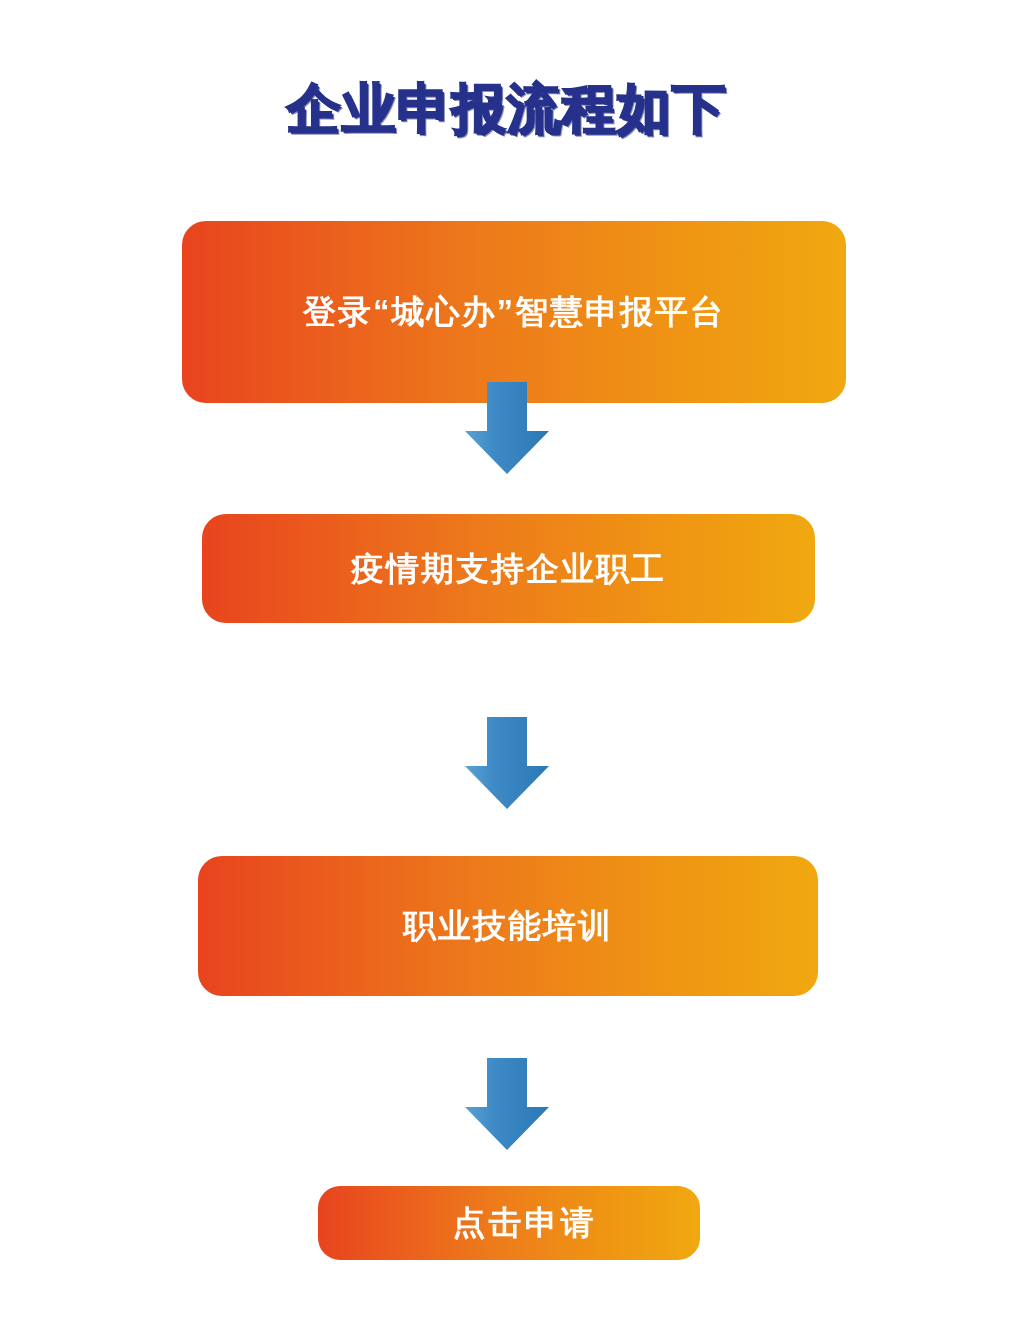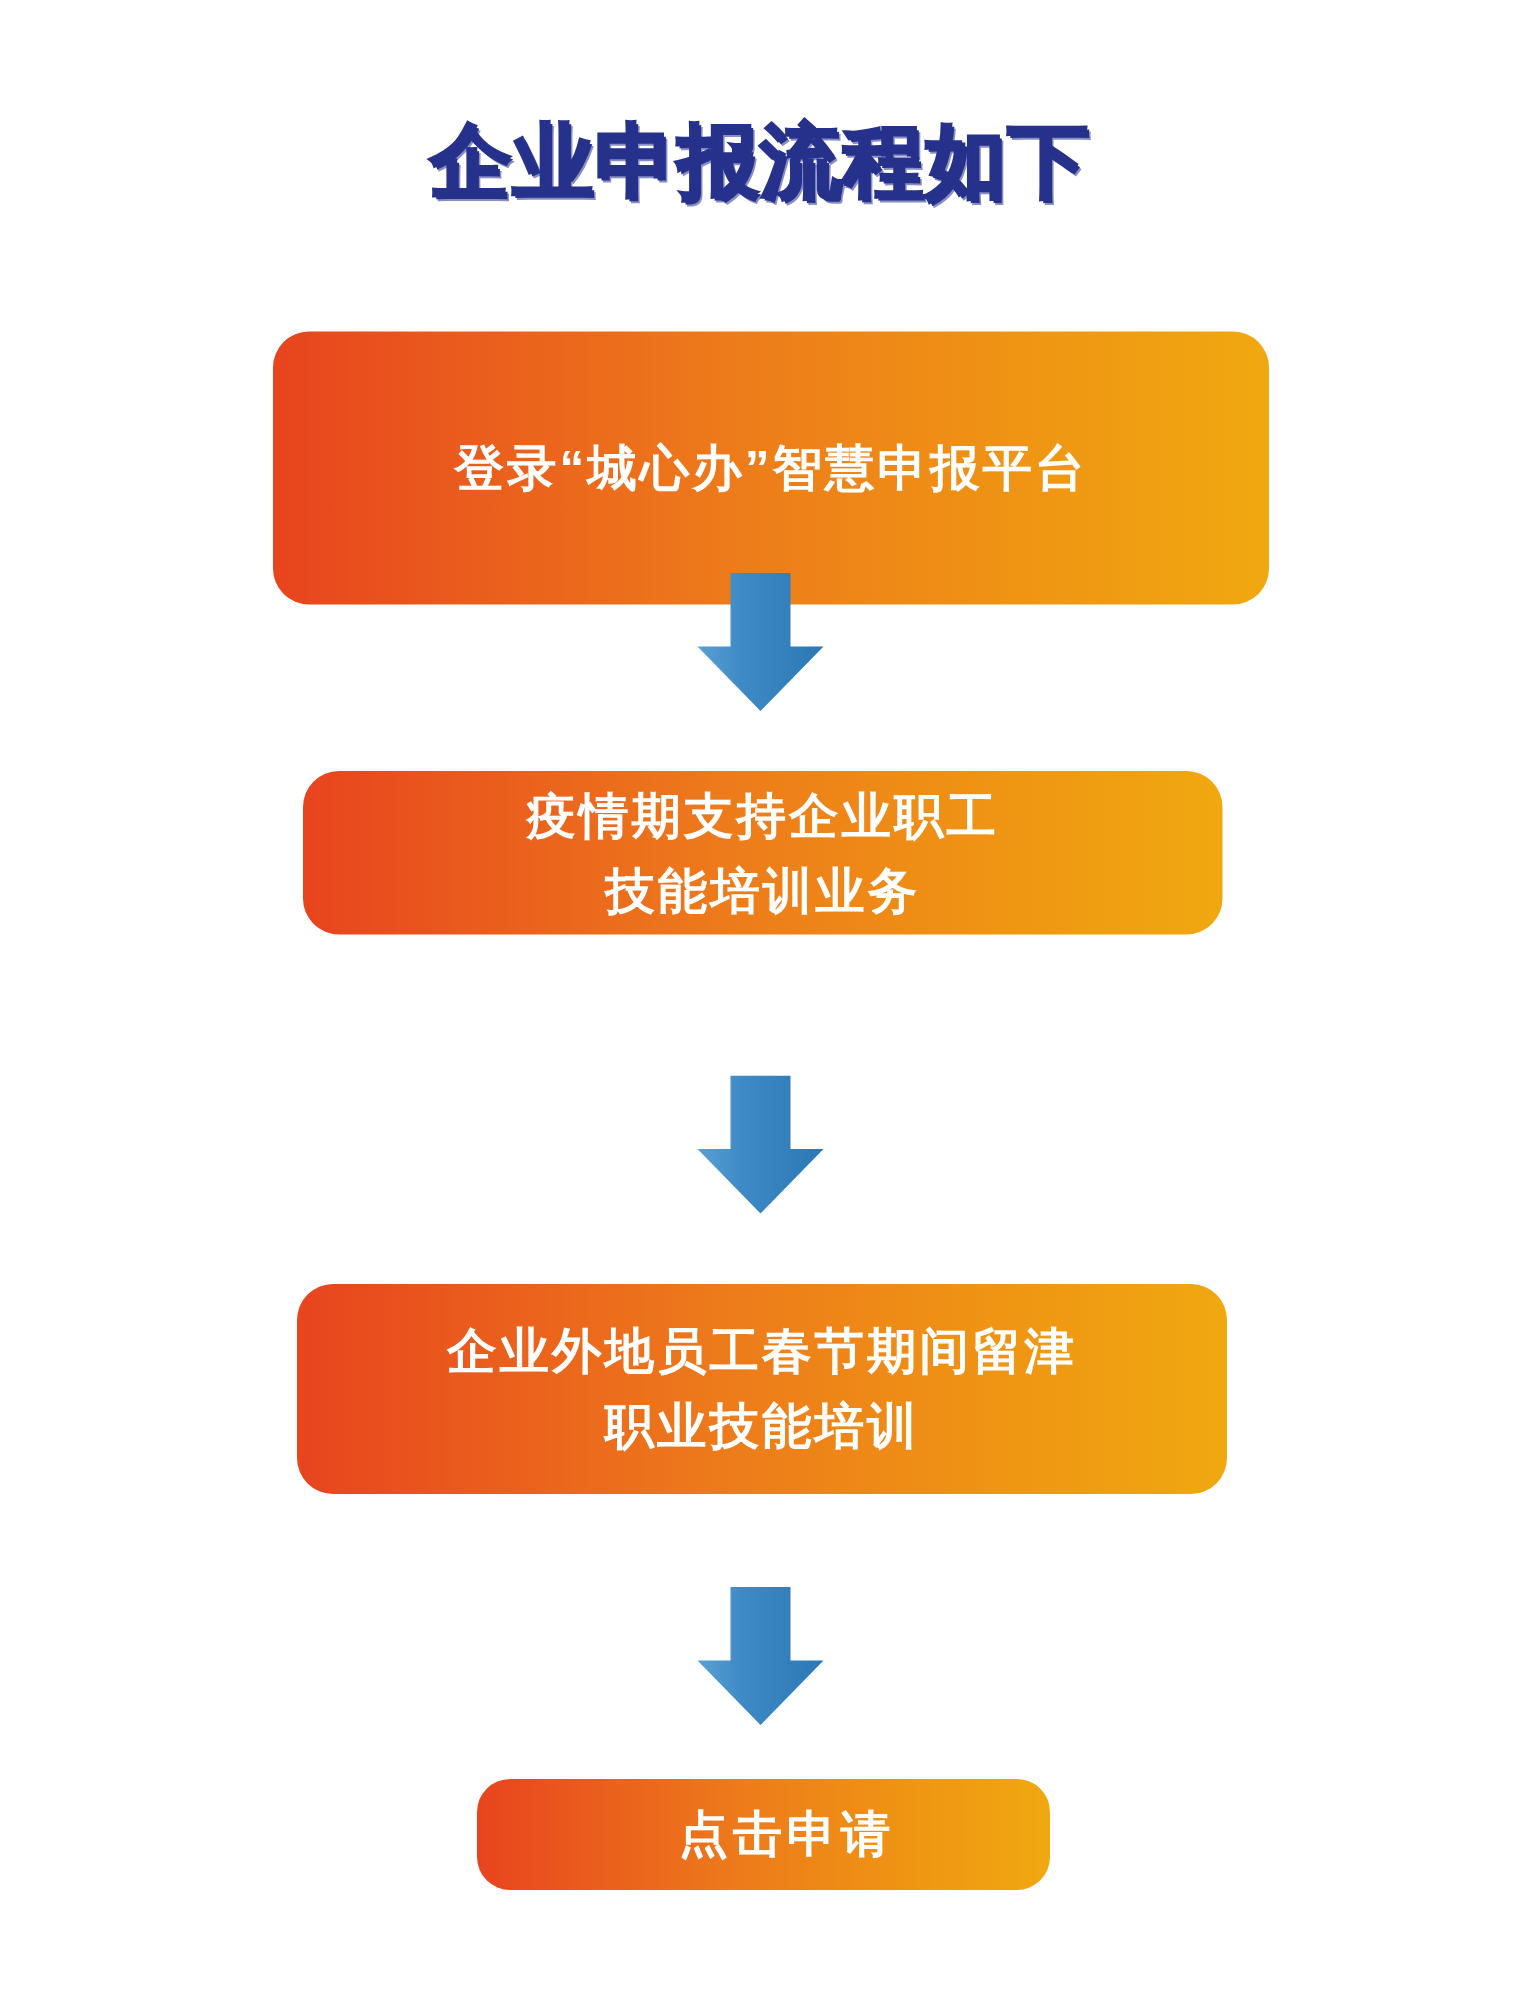--- a/index.html
+++ b/index.html
@@ -160,38 +160,36 @@
           <stop offset="35%" stop-color="#3E8AC6"></stop>
           <stop offset="100%" stop-color="#2A78B4"></stop>
         </linearGradient>
       </defs>
       <path d="M 26 0 L 66 0 L 66 49 L 88 49 L 46 92 L 4 49 L 26 49 Z" fill="url(#ag1)"></path>
     </svg>
   </div>
 
   <div class="flow-box" id="box-2">
     <div class="line">疫情期支持企业职工</div>
-    <div class="line">技能培训业务</div>
   </div>
 
   <div class="arrow" id="arrow-2">
     <svg viewBox="0 0 92 92" xmlns="http://www.w3.org/2000/svg">
       <defs>
         <linearGradient id="ag2" x1="0" y1="0" x2="1" y2="0">
           <stop offset="0%" stop-color="#5AA0D4"></stop>
           <stop offset="35%" stop-color="#3E8AC6"></stop>
           <stop offset="100%" stop-color="#2A78B4"></stop>
         </linearGradient>
       </defs>
       <path d="M 26 0 L 66 0 L 66 49 L 88 49 L 46 92 L 4 49 L 26 49 Z" fill="url(#ag2)"></path>
     </svg>
   </div>
 
   <div class="flow-box" id="box-3">
-    <div class="line">企业外地员工春节期间留津</div>
     <div class="line">职业技能培训</div>
   </div>
 
   <div class="arrow" id="arrow-3">
     <svg viewBox="0 0 92 92" xmlns="http://www.w3.org/2000/svg">
       <defs>
         <linearGradient id="ag3" x1="0" y1="0" x2="1" y2="0">
           <stop offset="0%" stop-color="#5AA0D4"></stop>
           <stop offset="35%" stop-color="#3E8AC6"></stop>
           <stop offset="100%" stop-color="#2A78B4"></stop>

